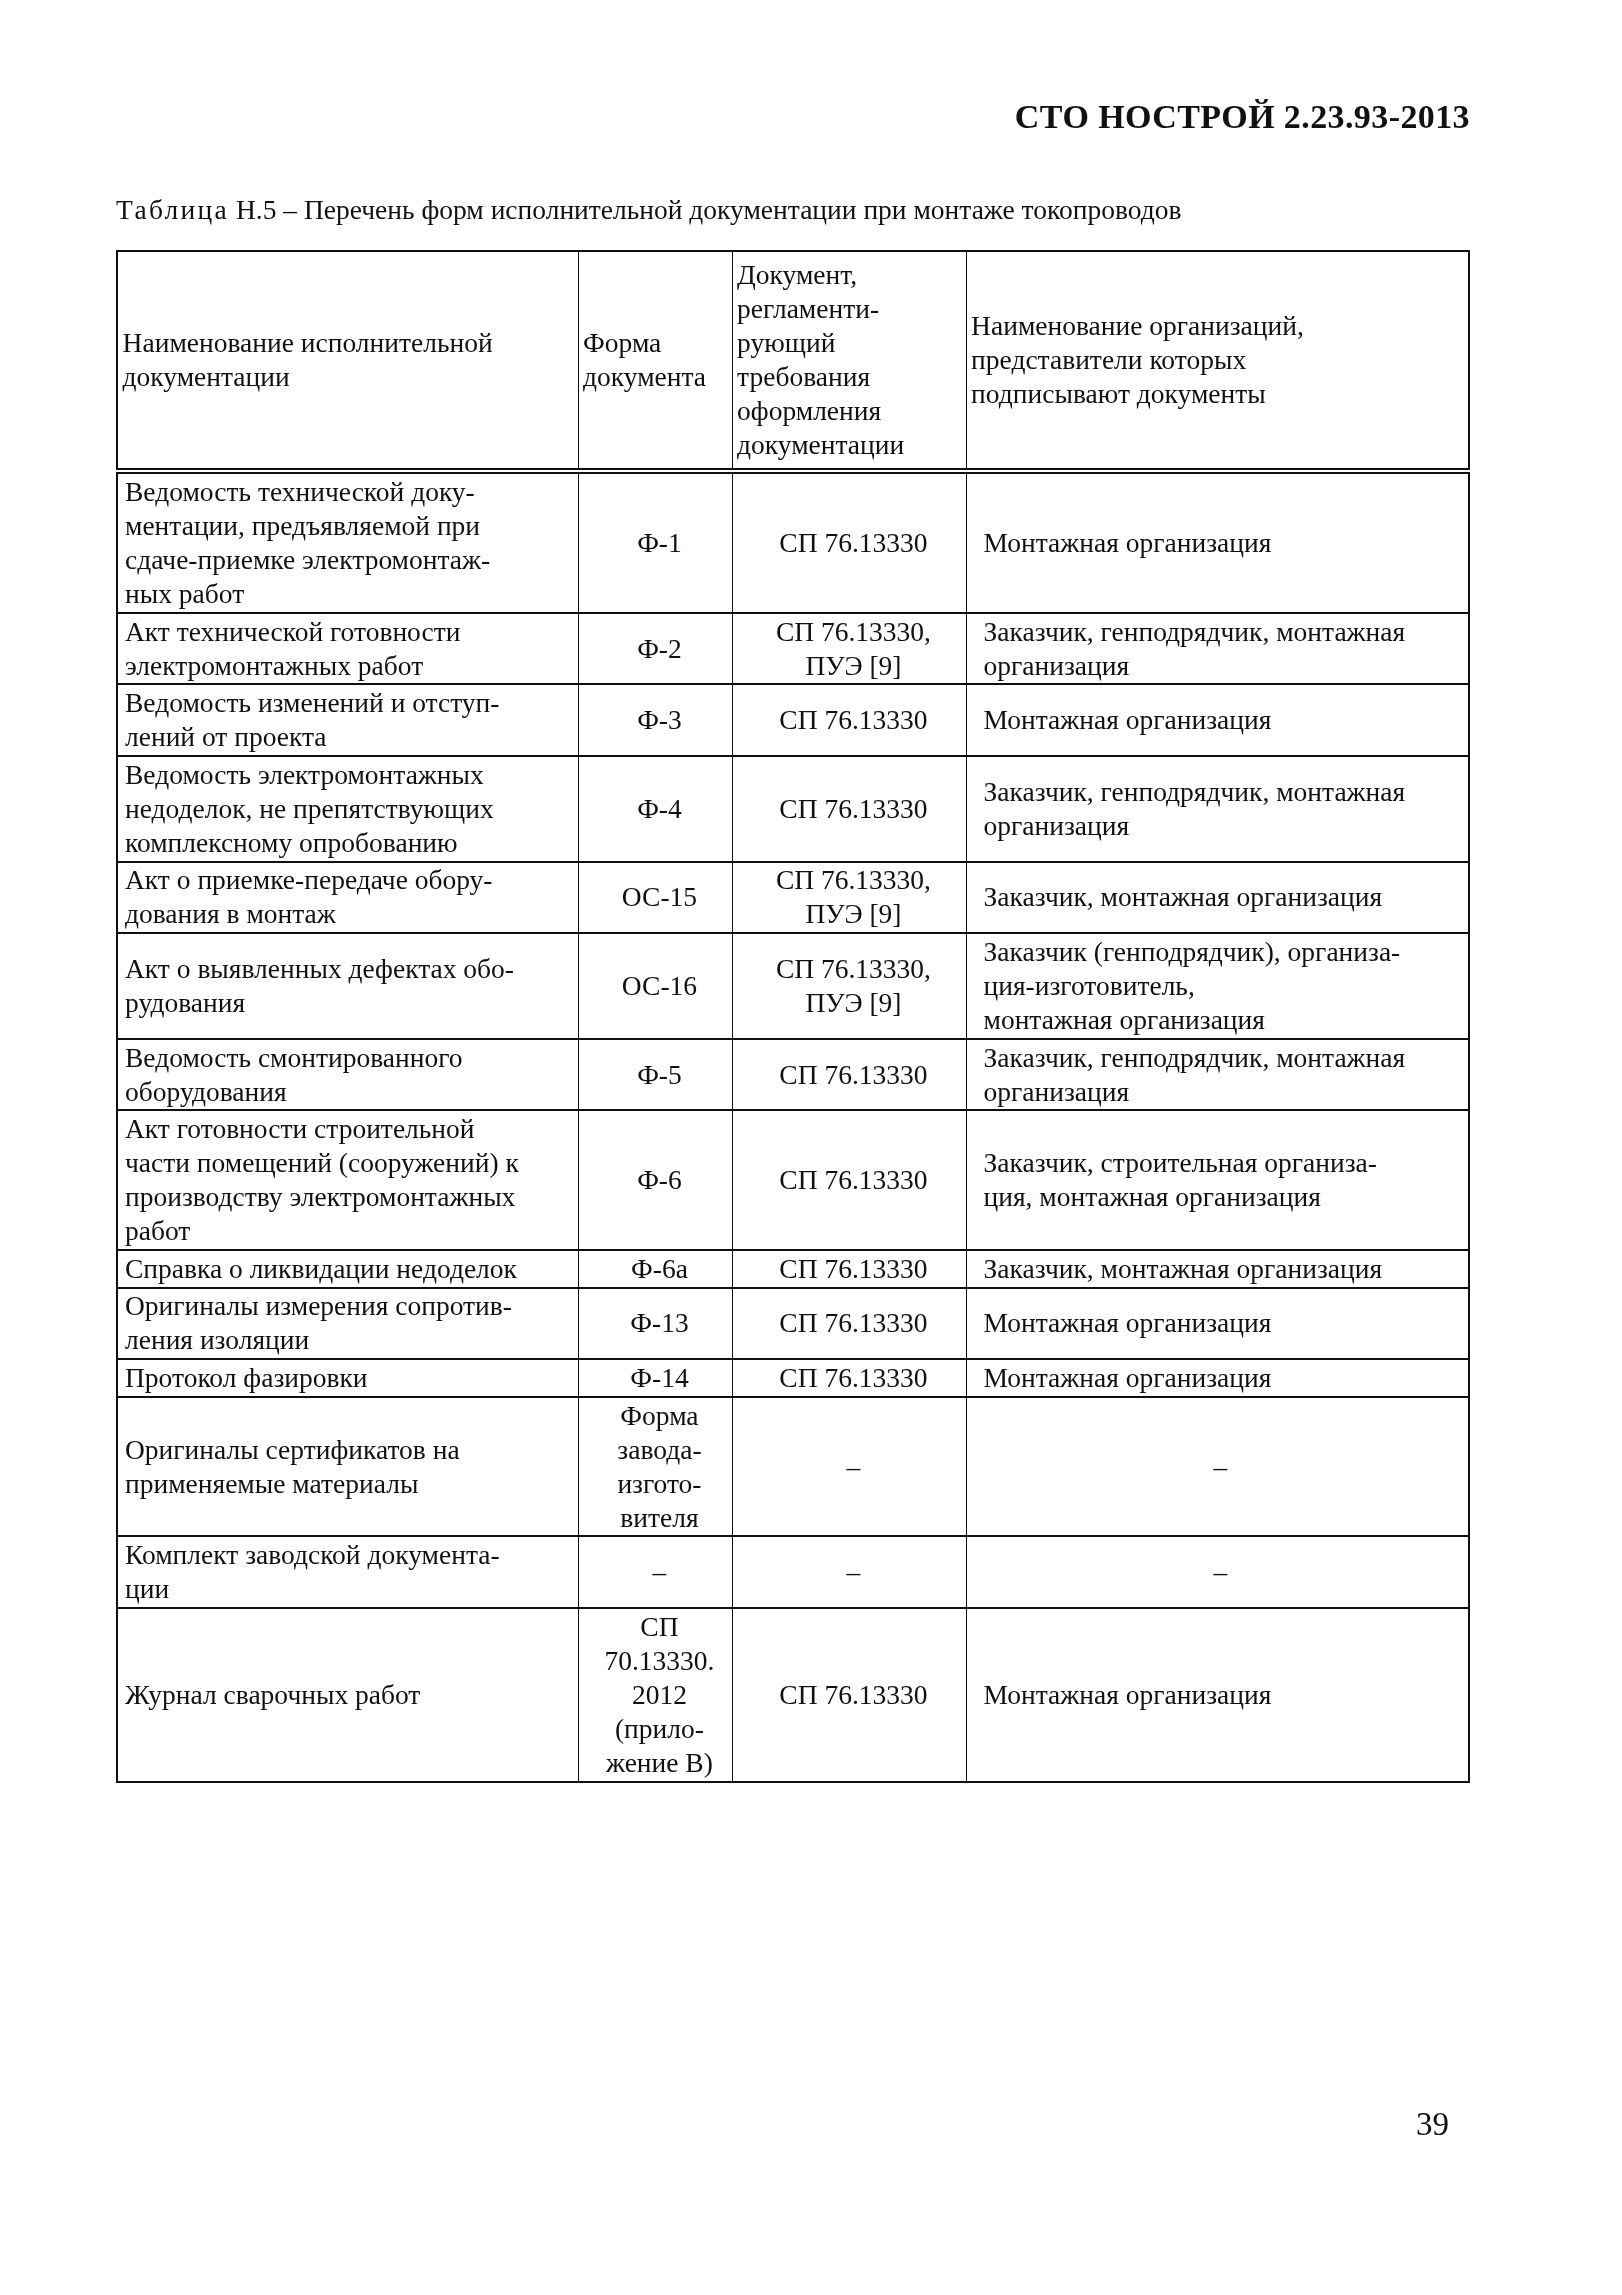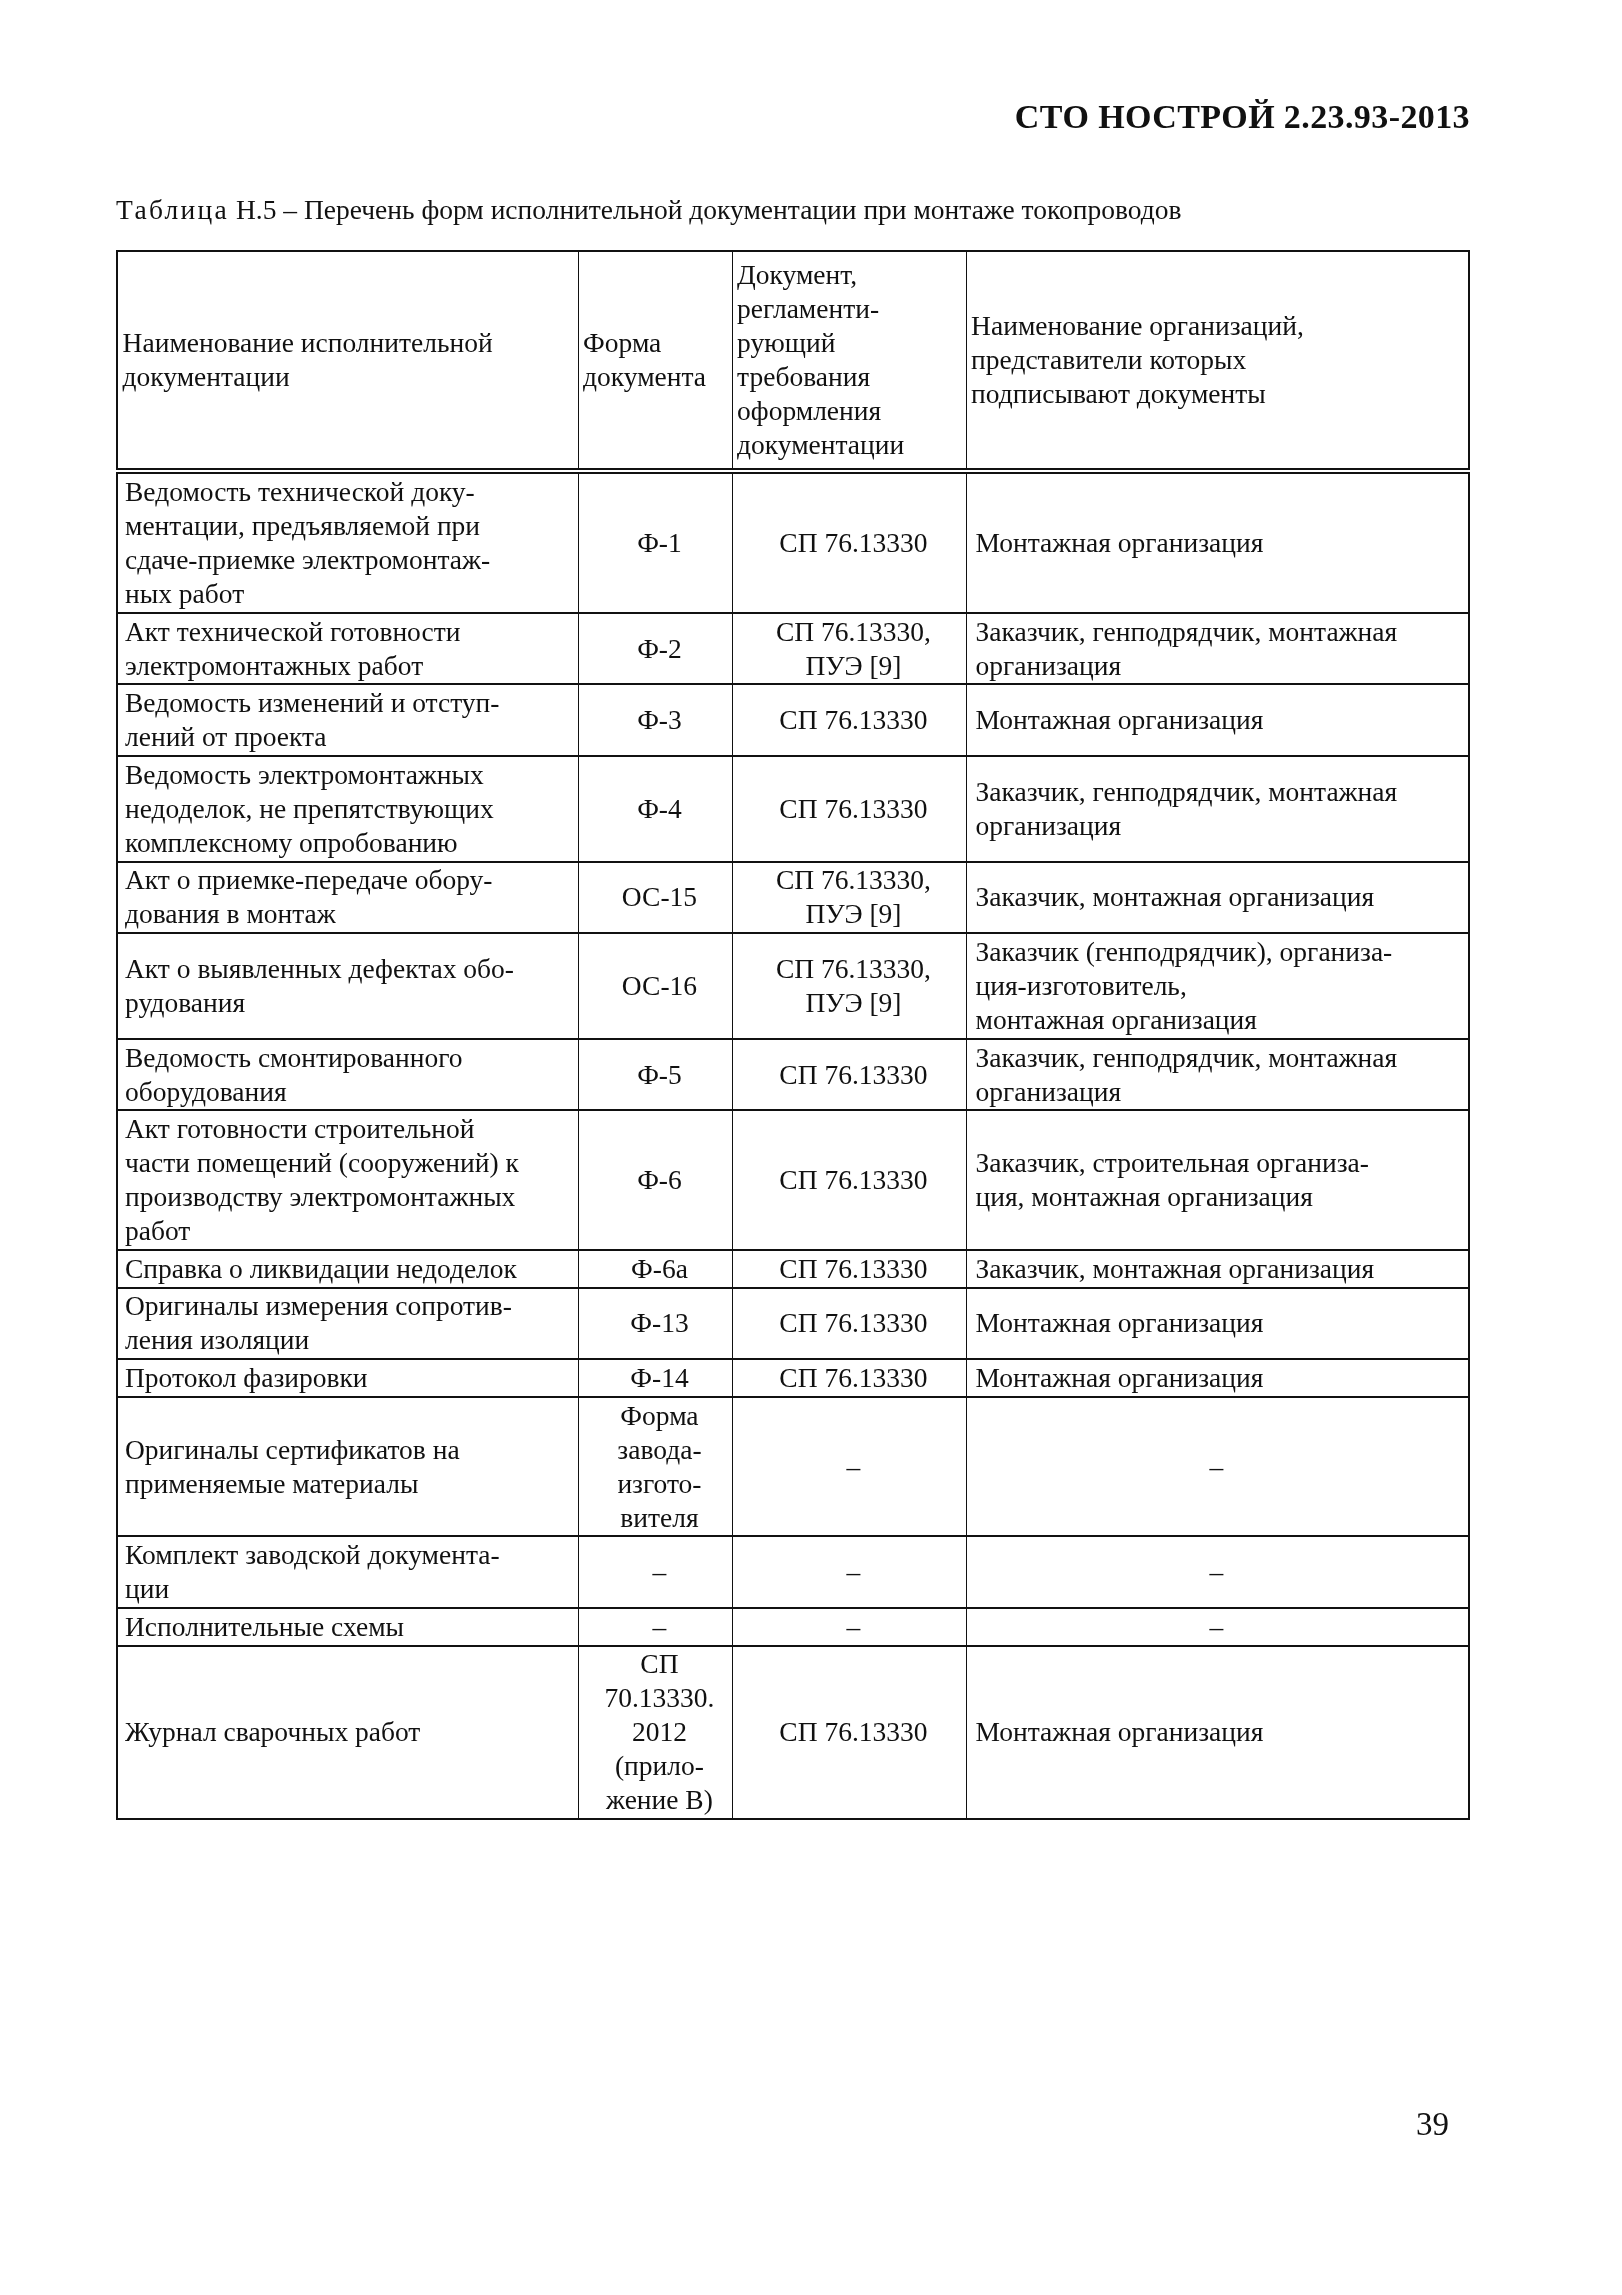--- a/index.html
+++ b/index.html
@@ -30,21 +30,21 @@
       border-left: 1.5px solid #111; border-right: 1.5px solid #111;
       border-top: 2.3px solid #111; border-bottom: 2.3px solid #111;
       padding: 0.8px 10.7px; vertical-align: middle; font-weight: normal;
     }
     table.forms thead th {
       text-align: left; padding: 6.1px 4.6px;
       border-bottom: 6.9px double #111;
     }
     table.forms td.c-name { text-align: left; padding-left: 7px; }
     table.forms td.c-form, table.forms td.c-reg { text-align: center; padding-left: 12px; padding-right: 3.1px; }
-    table.forms td.c-org { text-align: left; padding-left: 9px; }
+    table.forms td.c-org { text-align: left; padding-left: 17px; }
     table.forms td.dash { text-align: center; }
     .ml { white-space: pre-line; }
     .page-number {
       position: absolute; top: 2106px; left: 1416px; font-size: 33px;
     }
   </style>
 </head>
 <body>
 
 <div class="doc-code">СТО НОСТРОЙ 2.23.93-2013</div>
@@ -176,26 +176,20 @@
       <td class="c-org ml dash">–</td>
     </tr>
     <tr>
       <td class="c-name ml">Комплект заводской документа-
 ции</td>
       <td class="c-form ml">–</td>
       <td class="c-reg ml dash">–</td>
       <td class="c-org ml dash">–</td>
     </tr>
     <tr>
-      <td class="c-name ml">Исполнительные схемы</td>
-      <td class="c-form ml">–</td>
-      <td class="c-reg ml dash">–</td>
-      <td class="c-org ml dash">–</td>
-    </tr>
-    <tr>
       <td class="c-name ml">Журнал сварочных работ</td>
       <td class="c-form ml">СП
 70.13330.
 2012
 (прило-
 жение В)</td>
       <td class="c-reg ml">СП 76.13330</td>
       <td class="c-org ml">Монтажная организация</td>
     </tr>
   </tbody>

